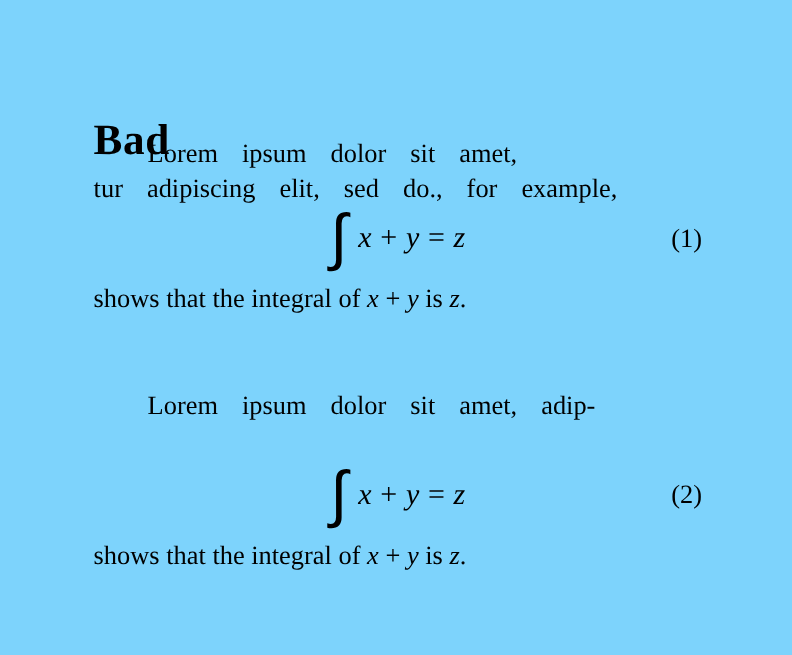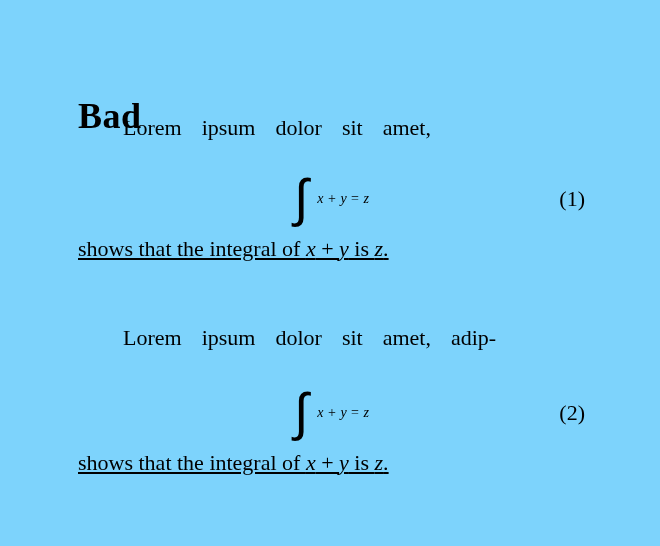--- a/index.html
+++ b/index.html
@@ -53,21 +53,20 @@
     white-space: pre-wrap;
   }
 
   .closing {
     position: absolute;
     left: 78px;
     width: 507px;
     font-size: 22px;
     line-height: 29px;
     white-space: pre-wrap;
-    text-decoration: underline;
   }
   .closing-bad  { top: 234px; }
   .closing-good { top: 448px; }
 
   .eq-row {
     position: absolute;
     left: 78px;
     width: 507px;
     height: 52px;
     display: flex;
@@ -82,21 +81,21 @@
     align-items: center;
   }
   .integral {
     font-family: "DejaVu Sans", sans-serif;
     font-size: 52px;
     line-height: 52px;
     font-weight: 200;
   }
   .expr {
     margin-left: 9px;
-    font-size: 14px;
+    font-size: 25px;
     line-height: 29px;
     white-space: pre-wrap;
     word-spacing: 1px;
   }
   .eq-num {
     position: absolute;
     right: 0;
     top: 50%;
     transform: translateY(-50%);
     font-size: 22px;
@@ -111,20 +110,29 @@
 
   <h2 class="sec-heading heading-bad">Bad</h2>
 
   <div class="para para-bad">
     <div class="jline indented">
       <span>Lorem</span>
       <span>ipsum</span>
       <span>dolor</span>
       <span>sit</span>
       <span>amet,</span>
+    </div>
+    <div class="jline">
+      <span>tur</span>
+      <span>adipiscing</span>
+      <span>elit,</span>
+      <span>sed</span>
+      <span>do.,</span>
+      <span>for</span>
+      <span>example,</span>
     </div>
   </div>
 
   <div class="eq-row eq-row-1">
     <span class="eq-math">
       <span class="integral">∫</span>
       <span class="expr"><span class="mi">x</span><span> + </span><span class="mi">y</span><span> = </span><span class="mi">z</span></span>
     </span>
     <span class="eq-num">(1)</span>
   </div>

